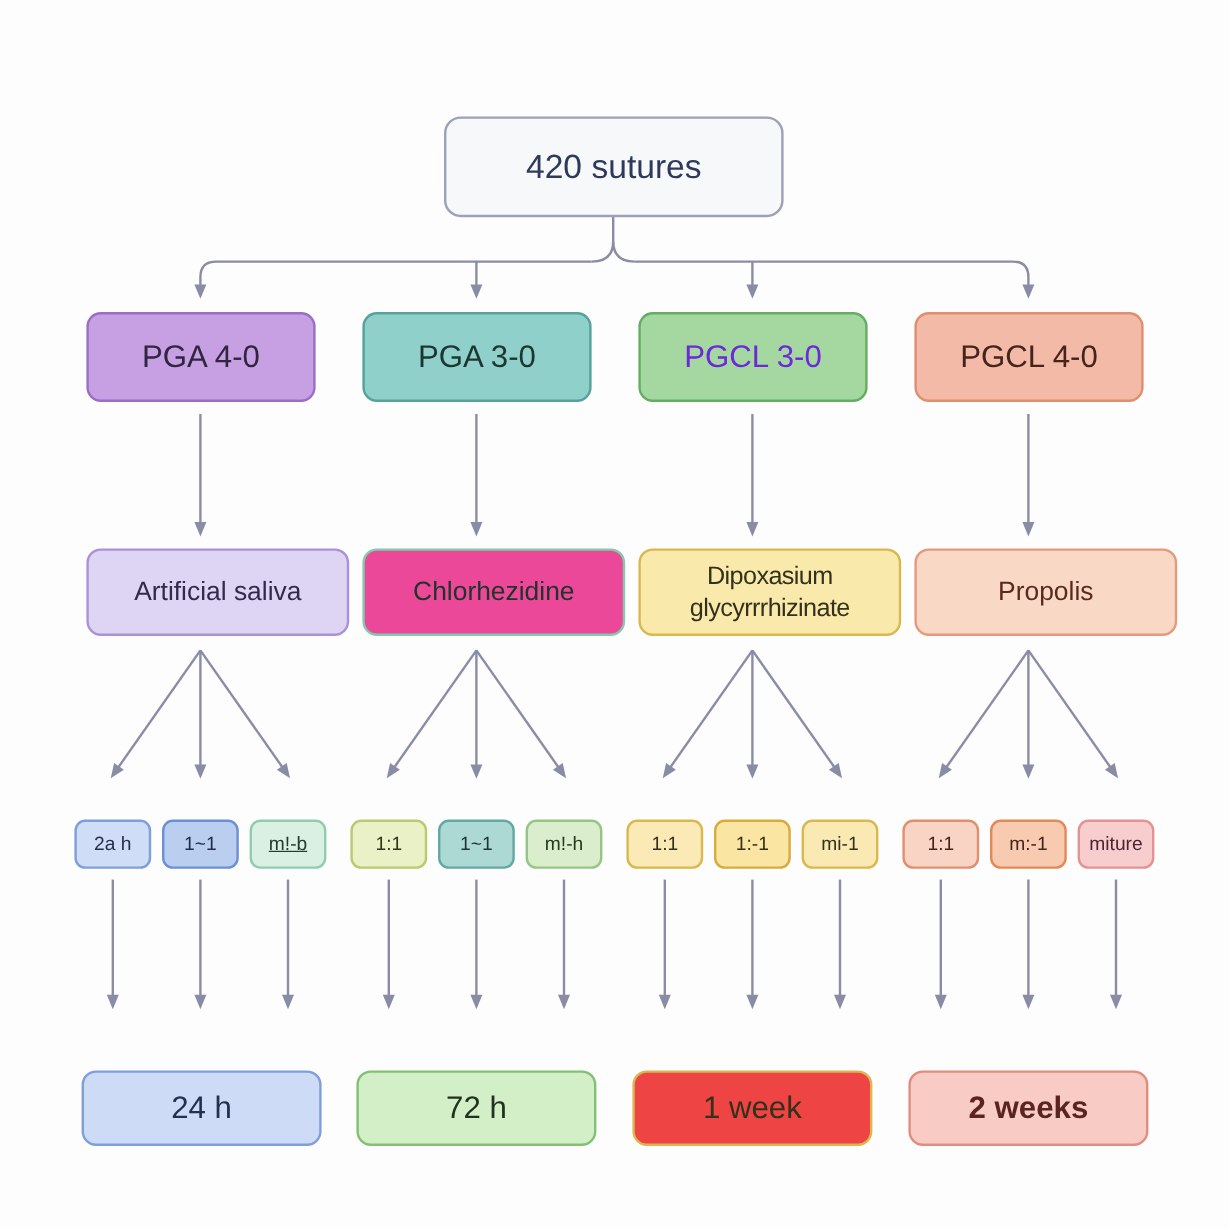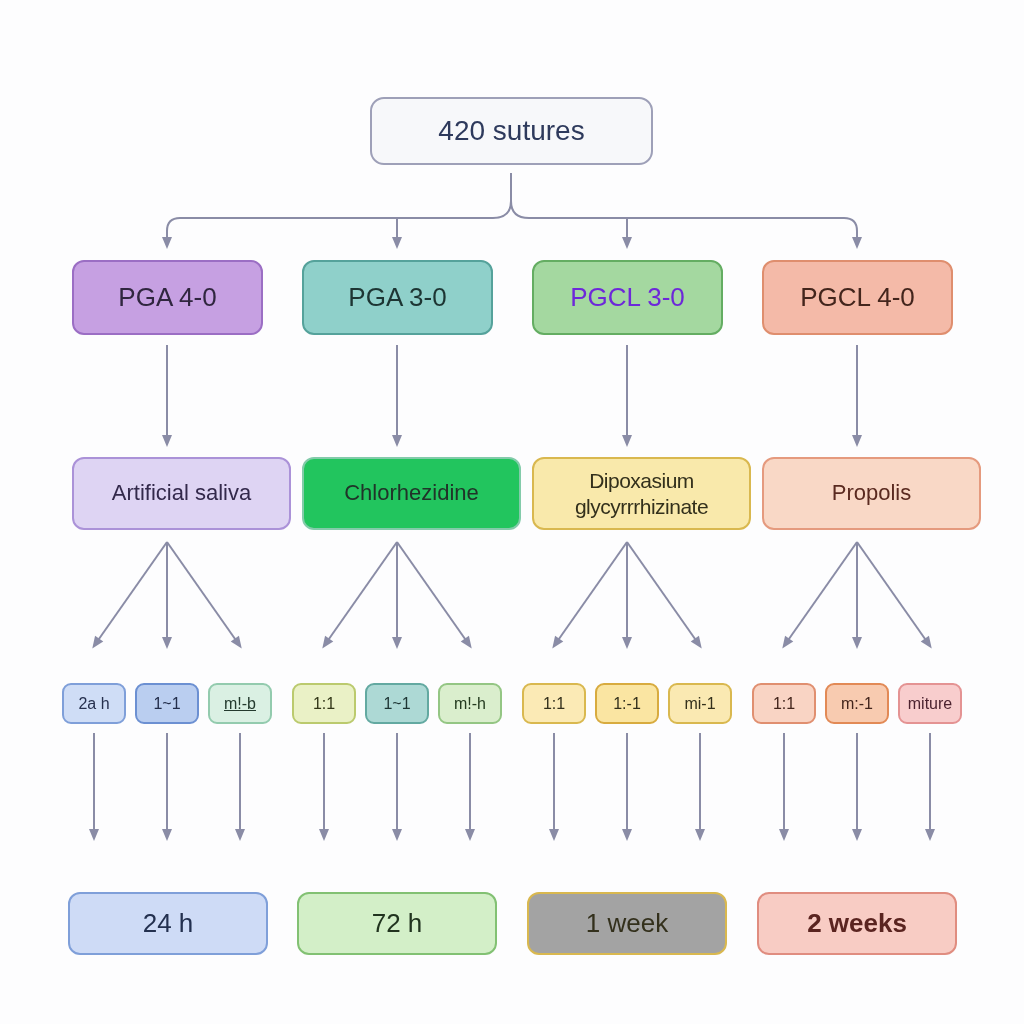--- a/index.html
+++ b/index.html
@@ -4,21 +4,21 @@
 <style>
   html,body{margin:0;padding:0;}
   body{width:1024px;height:1024px;background:#fdfdfe;font-family:"Liberation Sans",sans-serif;}
   #stage{position:relative;width:1024px;height:1024px;overflow:hidden;}
   #arrows{position:absolute;left:0;top:0;width:1024px;height:1024px;}
 
   .node{position:absolute;display:flex;align-items:center;justify-content:center;
         text-align:center;border:2px solid;border-radius:12px;box-sizing:border-box;
         color:#2d3348;line-height:1.2;}
 
-  .root{left:370px;top:97px;width:283px;height:68px;font-size:28px;
+  .root{left:370px;top:97px;width:283px;height:84px;font-size:28px;
         background:#f7f8fa;border-color:#9ea0b8;color:#2e3a5c;border-radius:14px;}
 
   .suture{top:260px;width:191px;height:75px;font-size:26px;}
   .treat {top:457px;width:219px;height:73px;font-size:22px;padding:2px;}
   .ratio {top:683px;width:64px;height:41px;font-size:16px;border-radius:9px;}
   .dur   {top:853px;width:200px;height:63px;font-size:26px;margin-top:39px;}
 
   
   .c1.suture,.c1.treat{left:72px}  .c1.dur{left:68px}
   .c2.suture,.c2.treat{left:302px} .c2.dur{left:297px}
@@ -30,40 +30,40 @@
   .c3.r1{left:522px}.c3.r2{left:595px}.c3.r3{left:668px}
   .c4.r1{left:752px}.c4.r2{left:825px}.c4.r3{left:898px}
 
   
   .c1.suture{background:#c6a0e2;border-color:#9b6ec4;color:#30263f;}
   .c2.suture{background:#8fd0ca;border-color:#55a29b;color:#1d3533;}
   .c3.suture{background:#a4d8a0;border-color:#64ad62;color:#6d28d9;}
   .c4.suture{background:#f4baa8;border-color:#df8e6e;color:#43251c;}
 
   .c1.treat{background:#ded4f3;border-color:#ab92d8;color:#33294b;}
-  .c2.treat{background:#22c55e;border-color:#83cbaa;color:#203429;}
+  .c2.treat{background:#ec4899;border-color:#83cbaa;color:#203429;}
   .c3.treat{background:#f9e9ab;border-color:#d9b84f;color:#33301c;font-size:21px;letter-spacing:-0.5px;}
   .c4.treat{background:#f9d8c6;border-color:#e59a7e;color:#5a2a20;}
 
   .c1.r1{background:#cfddf6;border-color:#7f9fd9;color:#26304e;}
   .c1.r2{background:#bacef0;border-color:#6c90d2;color:#222d4a;}
   .c1.r3{background:#daf0e3;border-color:#93cbae;color:#243a2e;text-decoration:underline;}
   .c2.r1{background:#eaf1c6;border-color:#bbca6e;color:#323618;}
   .c2.r2{background:#add9d5;border-color:#63a9a1;color:#1d3533;}
   .c2.r3{background:#daeecd;border-color:#94c684;color:#243a1f;}
   .c3.r1{background:#fbeab5;border-color:#d9b84f;color:#33301c;}
   .c3.r2{background:#fae5a2;border-color:#d8ab3f;color:#33301c;}
   .c3.r3{background:#fae9b2;border-color:#d9b84f;color:#33301c;}
   .c4.r1{background:#f9d4c4;border-color:#e08f70;color:#43251c;}
   .c4.r2{background:#f8cbb0;border-color:#e28a56;color:#43251c;}
   .c4.r3{background:#f8cdcd;border-color:#e49393;color:#4c2330;}
 
   .c1.dur{background:#cedbf6;border-color:#7f9fd9;color:#23304f;}
   .c2.dur{background:#d3efc8;border-color:#82c173;color:#21331f;}
-  .c3.dur{background:#a3a3a3;border-color:#d9b84f;color:#33301c;}
+  .c3.dur{background:#ef4444;border-color:#d9b84f;color:#33301c;}
   .c4.dur{background:#f8ccc4;border-color:#e08d80;color:#5a2420;font-weight:bold;}
 </style>
 </head>
 <body>
 
 <div id="stage">
 
   <svg id="arrows" viewBox="0 0 1024 1024" xmlns="http://www.w3.org/2000/svg">
     <defs>
       <marker id="ah" markerUnits="userSpaceOnUse" markerWidth="14" markerHeight="12" refX="10" refY="6" orient="auto">

